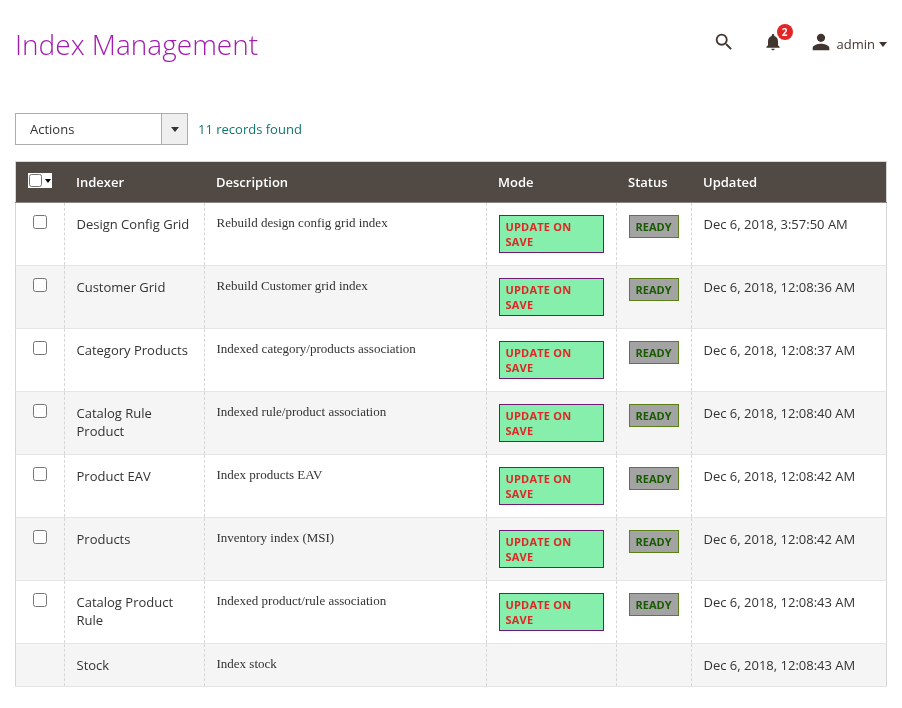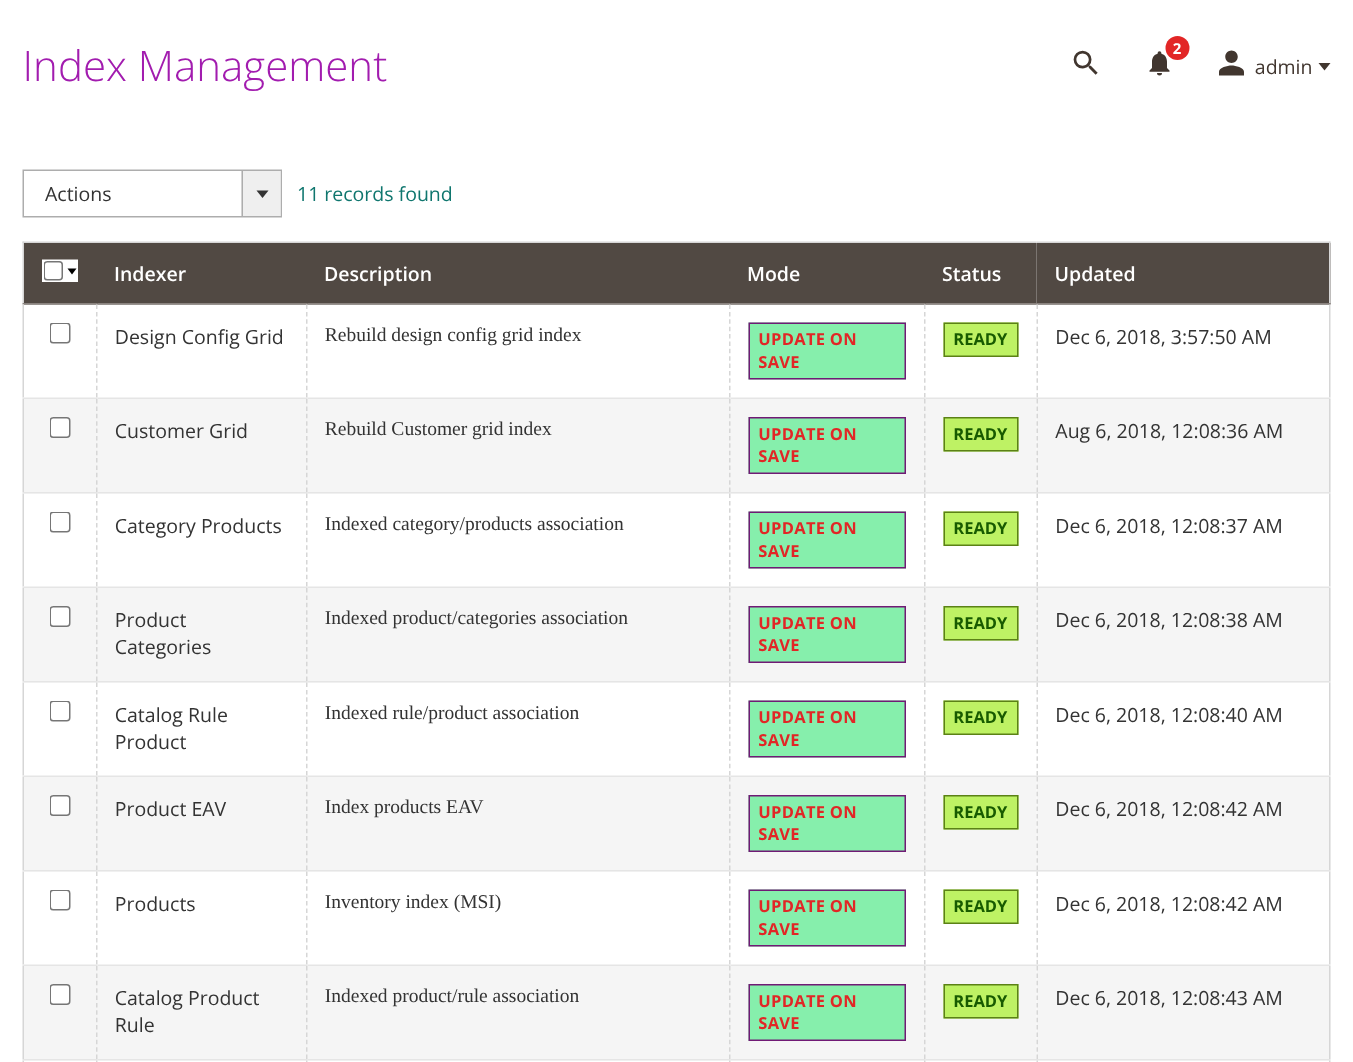--- a/index.html
+++ b/index.html
@@ -24,21 +24,21 @@
 tbody td { padding: 12px 12px; font-size: 13px; color: #333; vertical-align: top; border-bottom: 1px solid #e5e5e5; border-left: 1px dashed #d6d6d6; }
 tbody td:first-child { border-left: none; }
 tbody tr:nth-child(even) td { background: #f5f5f5; }
 .col-check { text-align: center; width: 48px; }
 .col-check input { width: 14px; height: 14px; }
 .col-idx { width: 140px; }
 .col-desc { width: 282px; font-family: Liberation Serif, serif; }
 .col-mode { width: 130px; }
 .col-status { width: 70px; }
 .mode-badge { display: inline-block; background: #86efac; border: 1px solid #701a75; color: #e22626; font-size: 11px; font-weight: 700; padding: 3px 6px; letter-spacing: 0.2px; }
-.status-badge { display: inline-block; background: #bef264; border: 1px solid #5b8116; color: #185b00; font-size: 11px; font-weight: 700; padding: 3px 6px; }
+.status-badge { display: inline-block; background: #a3a3a3; border: 1px solid #5b8116; color: #185b00; font-size: 11px; font-weight: 700; padding: 3px 6px; }
 .head-check { display: inline-flex; align-items: center; background: #fff; padding: 1px; }
 .head-check input { width: 13px; height: 13px; }
 .head-check .caret { width: 0; height: 0; border-left: 3px solid transparent; border-right: 3px solid transparent; border-top: 4px solid #000; margin-left: 3px; }
 .admin-block { display: flex; align-items: center; }
 </style>
 </head>
 <body>
 
 <div class="header">
   <h1 class="page-title">Index Management</h1>
@@ -102,37 +102,29 @@
         <td class="col-mode"><span class="mode-badge">UPDATE ON SAVE</span></td>
         <td class="col-status"><span class="status-badge">READY</span></td>
         <td>Dec 6, 2018, 3:57:50 AM</td>
       </tr>
       <tr>
         <td class="col-check"><input type="checkbox" style=""></td>
         <td class="col-idx">Customer Grid</td>
         <td class="col-desc">Rebuild Customer grid index</td>
         <td class="col-mode"><span class="mode-badge">UPDATE ON SAVE</span></td>
         <td class="col-status"><span class="status-badge">READY</span></td>
-        <td>Aug 6, 2018, 12:08:36 AM</td>
+        <td>Dec 6, 2018, 12:08:36 AM</td>
       </tr>
       <tr>
         <td class="col-check"><input type="checkbox" style=""></td>
         <td class="col-idx">Category Products</td>
         <td class="col-desc">Indexed category/products association</td>
         <td class="col-mode"><span class="mode-badge">UPDATE ON SAVE</span></td>
         <td class="col-status"><span class="status-badge">READY</span></td>
         <td>Dec 6, 2018, 12:08:37 AM</td>
-      </tr>
-      <tr>
-        <td class="col-check"><input type="checkbox" style=""></td>
-        <td class="col-idx">Product Categories</td>
-        <td class="col-desc">Indexed product/categories association</td>
-        <td class="col-mode"><span class="mode-badge">UPDATE ON SAVE</span></td>
-        <td class="col-status"><span class="status-badge">READY</span></td>
-        <td>Dec 6, 2018, 12:08:38 AM</td>
       </tr>
       <tr>
         <td class="col-check"><input type="checkbox" style=""></td>
         <td class="col-idx">Catalog Rule Product</td>
         <td class="col-desc">Indexed rule/product association</td>
         <td class="col-mode"><span class="mode-badge">UPDATE ON SAVE</span></td>
         <td class="col-status"><span class="status-badge">READY</span></td>
         <td>Dec 6, 2018, 12:08:40 AM</td>
       </tr>
       <tr>

